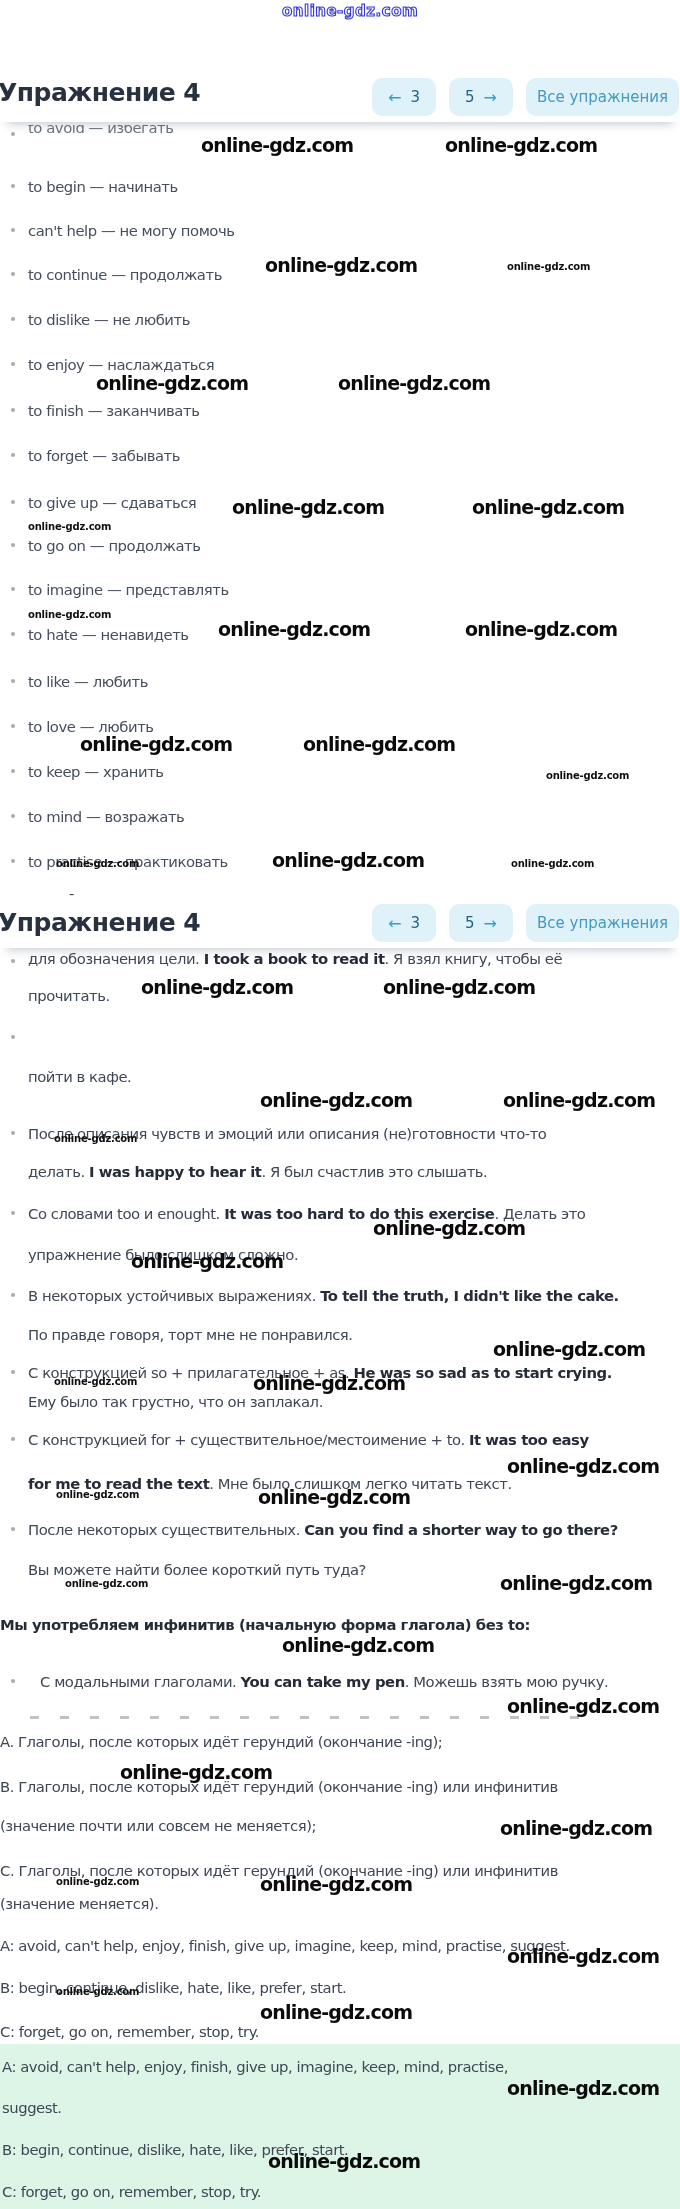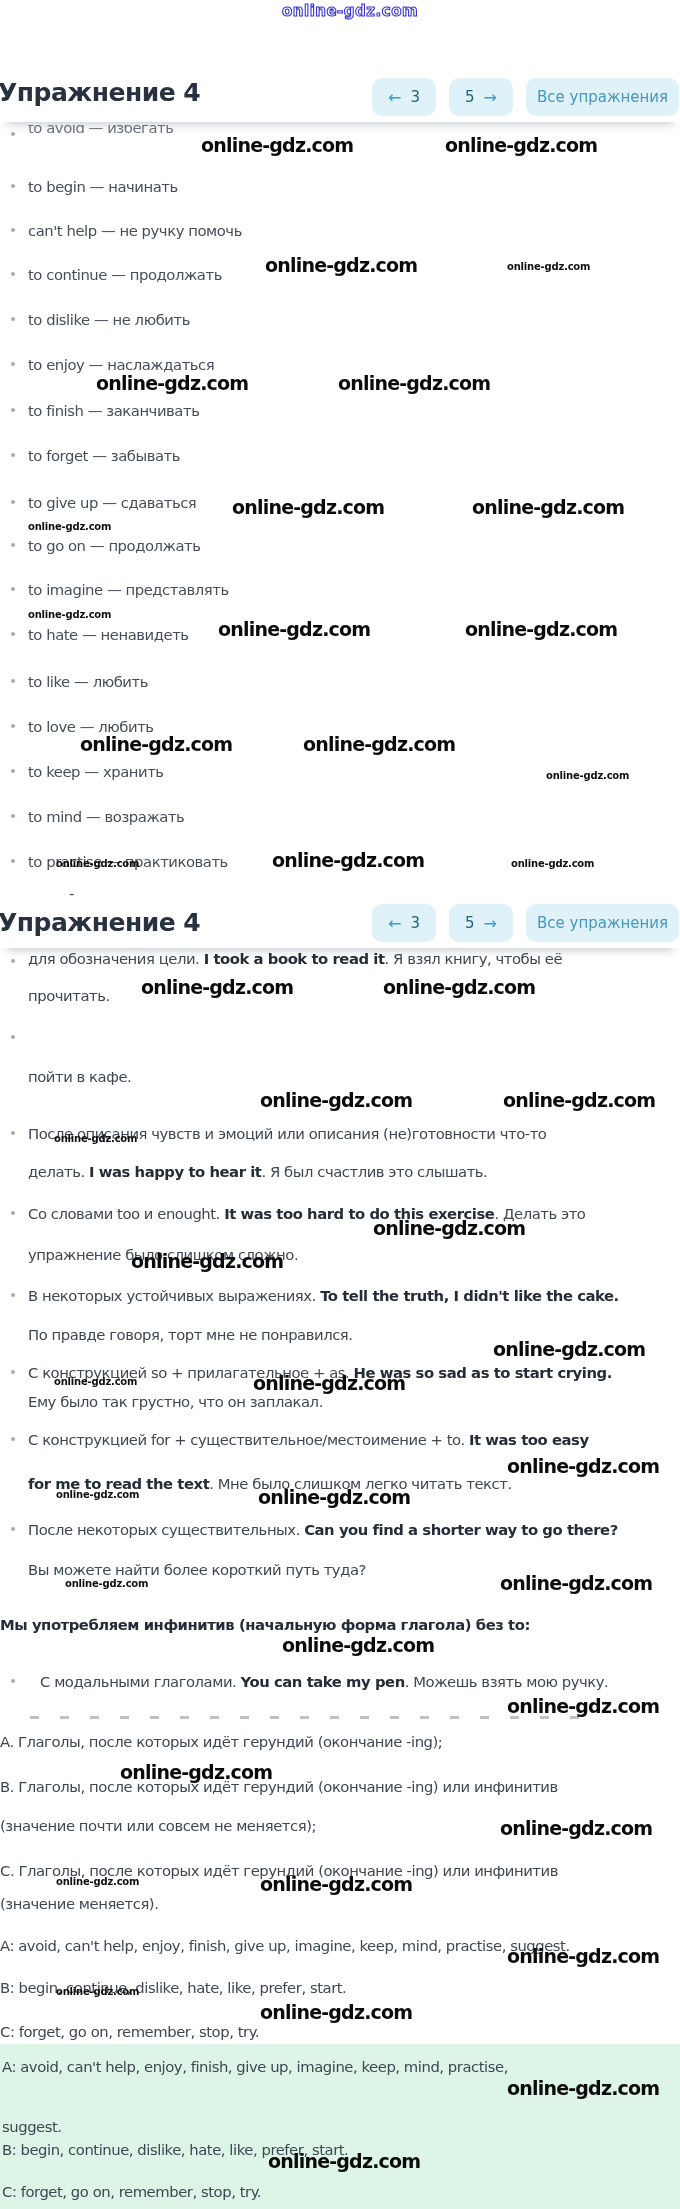--- a/index.html
+++ b/index.html
@@ -80,21 +80,21 @@
   <div class="green"></div>
 
   <div class="remnant"></div>
 
 <div class="crop" style="left: 28px; top: 125px; height: 14px; opacity: 0.8; text-align: right;">
       <div class="line-in vocab" style="margin-top: -7px;"><span>to avoid — избегать</span></div>
     </div>
     <div class="dot" style="top: 132px;"></div>
     <div class="line vocab" style="left: 28px; top: 177px;"><span>to begin — начинать</span></div>
     <div class="dot" style="top: 184px;"></div>
-    <div class="line vocab" style="left: 28px; top: 221px;"><span>can't help — не ручку помочь</span></div>
+    <div class="line vocab" style="left: 28px; top: 221px;"><span>can't help — не могу помочь</span></div>
     <div class="dot" style="top: 228px;"></div>
     <div class="line vocab" style="left: 28px; top: 265px;"><span>to continue — продолжать</span></div>
     <div class="dot" style="top: 272px;"></div>
     <div class="line vocab" style="left: 28px; top: 310px;"><span>to dislike — не любить</span></div>
     <div class="dot" style="top: 317px;"></div>
     <div class="line vocab" style="left: 28px; top: 355px;"><span>to enjoy — наслаждаться</span></div>
     <div class="dot" style="top: 362px;"></div>
     <div class="line vocab" style="left: 28px; top: 401px;"><span>to finish — заканчивать</span></div>
     <div class="dot" style="top: 408px;"></div>
     <div class="line vocab" style="left: 28px; top: 446px;"><span>to forget — забывать</span></div>
@@ -147,21 +147,21 @@
     <div class="dot" style="top: 1679px;"></div>
     <div class="line " style="left: 0px; top: 1732px;"><span>A. Глаголы, после которых идёт герундий (окончание -ing);</span></div>
     <div class="line " style="left: 0px; top: 1777px;"><span>B. Глаголы, после которых идёт герундий (окончание -ing) или инфинитив</span></div>
     <div class="line " style="left: 0px; top: 1816px;"><span>(значение почти или совсем не меняется);</span></div>
     <div class="line " style="left: 0px; top: 1861px;"><span>C. Глаголы, после которых идёт герундий (окончание -ing) или инфинитив</span></div>
     <div class="line " style="left: 0px; top: 1894px;"><span>(значение меняется).</span></div>
     <div class="line " style="left: 0px; top: 1936px;"><span>A: avoid, can't help, enjoy, finish, give up, imagine, keep, mind, practise, suggest.</span></div>
     <div class="line " style="left: 0px; top: 1978px;"><span>B: begin, continue, dislike, hate, like, prefer, start.</span></div>
     <div class="line " style="left: 0px; top: 2022px;"><span>C: forget, go on, remember, stop, try.</span></div>
     <div class="line " style="left: 2px; top: 2057px;"><span>A: avoid, can't help, enjoy, finish, give up, imagine, keep, mind, practise,</span></div>
-    <div class="line " style="left: 2px; top: 2098px; margin-top: 19px;"><span>suggest.</span></div>
+    <div class="line " style="left: 2px; top: 2098px;"><span>suggest.</span></div>
     <div class="line " style="left: 2px; top: 2140px;"><span>B: begin, continue, dislike, hate, like, prefer, start.</span></div>
     <div class="line " style="left: 2px; top: 2182px;"><span>C: forget, go on, remember, stop, try.</span></div>
     <div class="line " style="left: 69px; top: 884px;"><span>-</span></div>
     <div class="wm-big" style="left: 201px; top: 134px;">online-gdz.com</div>
     <div class="wm-big" style="left: 445px; top: 134px;">online-gdz.com</div>
     <div class="wm-big" style="left: 265px; top: 254px;">online-gdz.com</div>
     <div class="wm-small" style="left: 507px; top: 261px;">online-gdz.com</div>
     <div class="wm-big" style="left: 96px; top: 372px;">online-gdz.com</div>
     <div class="wm-big" style="left: 338px; top: 372px;">online-gdz.com</div>
     <div class="wm-big" style="left: 232px; top: 496px;">online-gdz.com</div>

